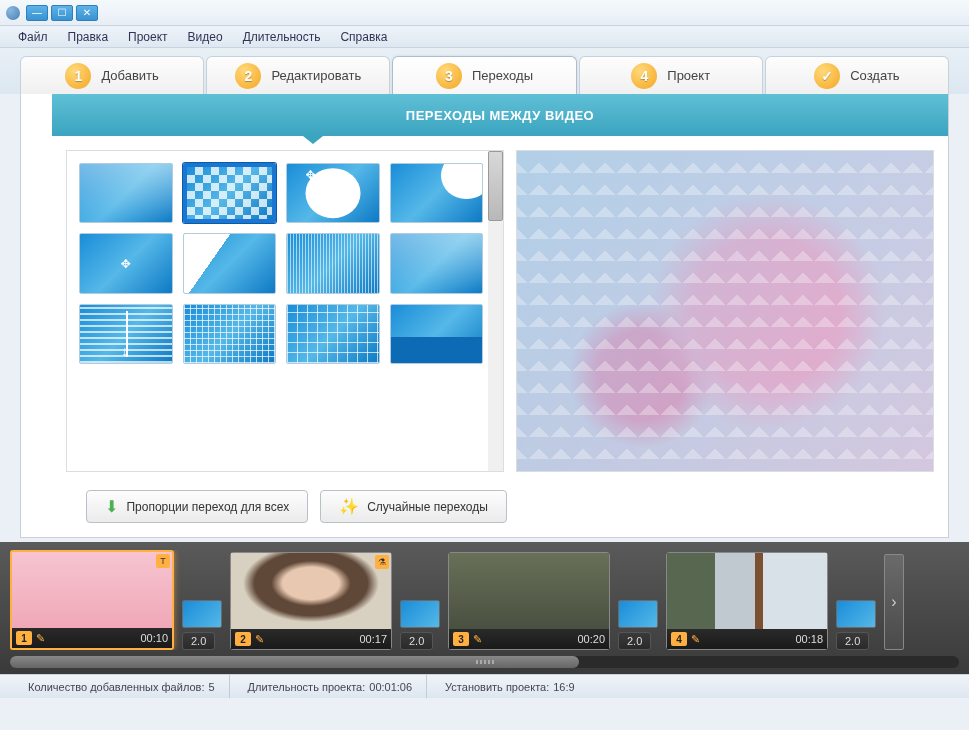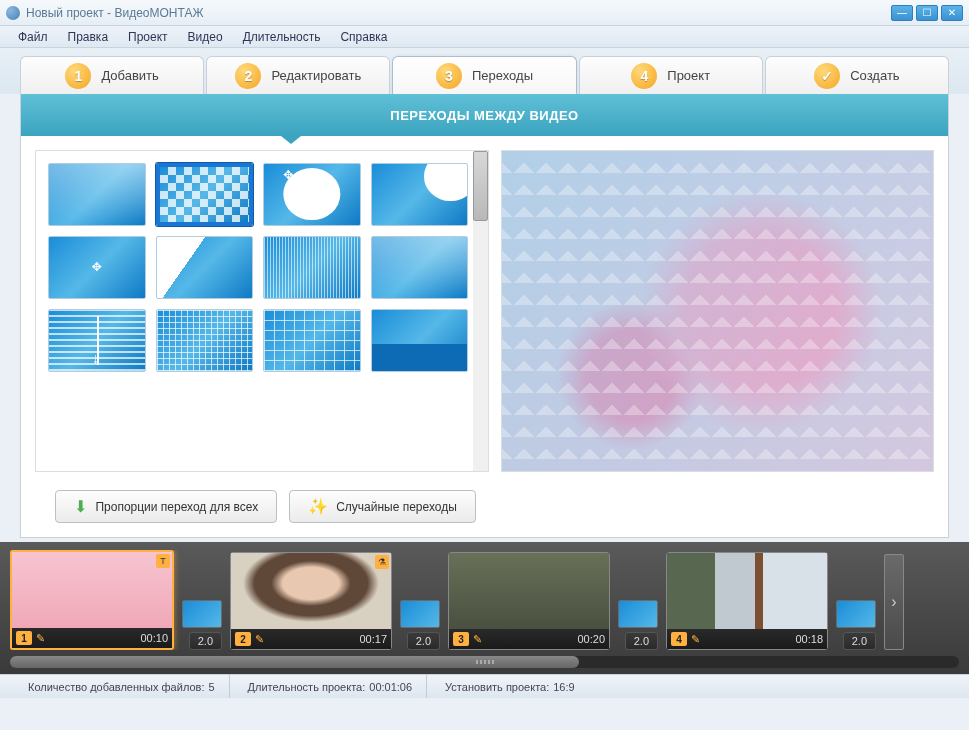--- a/index.html
+++ b/index.html
@@ -17,21 +17,21 @@
   .menu-item { padding: 2px 8px; color: #335; cursor: pointer; font-size: 12px; }
   
   
   .step-tabs { display: flex; padding: 8px 20px 0 20px; gap: 2px; background: linear-gradient(#e8f0f6, #dce7f1); }
   .step-tab { flex: 1; height: 38px; display: flex; align-items: center; justify-content: center; gap: 10px; background: linear-gradient(#fdfdfd,#f0f0f0); border: 1px solid #c8d0d8; border-bottom: none; border-radius: 6px 6px 0 0; cursor: pointer; font-size: 13px; color: #444; }
   .step-tab.active { background: linear-gradient(#ffffff,#f6f6f6); border-color: #b0bcca; box-shadow: 0 -1px 3px rgba(0,0,0,0.05); }
   .step-circle { width: 26px; height: 26px; border-radius: 50%; background: radial-gradient(circle at 35% 30%, #ffd97a, #f5a623); display: flex; align-items: center; justify-content: center; font-weight: bold; color: #fff; font-size: 14px; text-shadow: 0 1px 1px rgba(0,0,0,0.3); }
   .step-circle.check { background: radial-gradient(circle at 35% 30%, #ffd97a, #f5a623); }
   
   
-  .content { background: #fff; margin: 0 20px; border: 1px solid #c8d0d8; border-top: none; }
+  .content { background: #fff; margin: 0 20px; border: 1px solid #c8d0d8; border-top: none; padding-left: 31px; }
   .banner { background: linear-gradient(#5fc0d6, #3ba4bf); height: 42px; display: flex; align-items: center; justify-content: center; color: #fff; font-weight: bold; font-size: 13px; letter-spacing: 0.5px; position: relative; }
   .banner::after { content: ''; position: absolute; bottom: -8px; left: 28%; width: 0; height: 0; border-left: 10px solid transparent; border-right: 10px solid transparent; border-top: 8px solid #3ba4bf; }
   
   .split { display: flex; padding: 14px; gap: 12px; height: 350px; }
   .grid-wrap { flex: 1.05; border: 1px solid #d8dee4; position: relative; overflow: hidden; background: #fff; }
   .grid-scroll { position: absolute; right: 0; top: 0; bottom: 0; width: 15px; background: #f0f0f0; }
   .grid-thumb { position: absolute; right: 0; top: 0; width: 15px; height: 70px; background: linear-gradient(#d8d8d8,#b8b8b8); border: 1px solid #999; border-radius: 2px; }
   .trans-grid { display: grid; grid-template-columns: repeat(4, 1fr); gap: 10px; padding: 12px 20px 12px 12px; }
   .trans-item { aspect-ratio: 1.55/1; background: linear-gradient(135deg, #1a8dd8, #55b8e8, #0e7ac5); border: 1px solid #b0cde0; border-radius: 2px; cursor: pointer; position: relative; overflow: hidden; }
   .trans-item.selected { border: 4px solid #1976d2; box-shadow: 0 0 0 1px #0d5aa8; }
@@ -87,42 +87,41 @@
   .clip-img.pink { background: linear-gradient(#f7c4d0,#f0a8b8); }
   .clip-img.woman { background: radial-gradient(ellipse at 50% 40%, #e8c8b0 0 25%, #604838 35% 50%, #d8d0c0 60%); }
   .clip-img.rain { background: linear-gradient(#687058, #4a5040); }
   .clip-img.bench { background: linear-gradient(90deg, #586850 0 30%, #c0c8d0 30% 55%, #7a5030 55% 60%, #d8e0e8 60%); }
   .clip-badge { position: absolute; top: 2px; right: 2px; width: 14px; height: 14px; background: #ffb040; border-radius: 2px; font-size: 9px; display: flex; align-items: center; justify-content: center; color: #333; }
   .clip-bar { height: 20px; background: linear-gradient(#2a2a2a,#1a1a1a); display: flex; align-items: center; padding: 0 4px; gap: 4px; font-size: 11px; color: #ddd; }
   .clip-num { background: #ffb040; color: #222; width: 16px; height: 14px; border-radius: 2px; display: flex; align-items: center; justify-content: center; font-weight: bold; font-size: 10px; }
   .clip-edit { color: #ffb040; font-size: 11px; }
   .clip-time { margin-left: auto; }
   
-  .trans-chip { display: flex; flex-direction: column; align-items: flex-end; }
+  .trans-chip { display: flex; flex-direction: column; align-items: flex-start; }
   .trans-thumb { width: 40px; height: 28px; background: linear-gradient(135deg, #1a8dd8, #55b8e8); border: 1px solid #6a6a6a; border-radius: 2px; cursor: pointer; }
   .trans-dur { background: linear-gradient(#3a3a3a,#2a2a2a); border: 1px solid #555; color: #ddd; font-size: 11px; padding: 2px 8px; margin-top: 4px; border-radius: 3px; }
   
   .tl-scroll-right { width: 20px; height: 96px; background: linear-gradient(#6a6a6a,#4a4a4a); border: 1px solid #888; border-radius: 2px; display: flex; align-items: center; justify-content: center; color: #ccc; font-size: 16px; cursor: pointer; }
   
   .tl-hscroll { height: 12px; background: #2a2a2a; margin-top: 6px; border-radius: 6px; position: relative; }
   .tl-hscroll-thumb { height: 100%; width: 60%; background: linear-gradient(#888,#666); border-radius: 6px; }
   .tl-dots { position: absolute; left: 50%; top: 50%; transform: translate(-50%,-50%); display: flex; gap: 2px; }
   .tl-dots span { width: 2px; height: 4px; background: #aaa; }
   
   
   .status-bar { height: 24px; background: linear-gradient(#f0f4f8, #dde6ef); display: flex; align-items: flex-start; padding: 0 14px; gap: 4px; font-size: 11px; color: #445; border-top: 1px solid #c5d4e0; }
   .status-seg { padding: 0 14px; border-right: 1px solid #c0cdd8; height: 100%; display: flex; align-items: center; gap: 4px; }
   .status-seg:last-child { border-right: none; }
 </style>
 </head>
 <body>
 
 <div class="title-bar">
   <div class="app-icon"></div>
-  <div class="title">Новый проект - ВидеоМОНТАЖ</div>
   <div class="win-controls">
     <div class="win-btn">—</div>
     <div class="win-btn">☐</div>
     <div class="win-btn">✕</div>
   </div>
 </div>
 
 <div class="menu-bar">
   <div class="menu-item">Файл</div>
   <div class="menu-item">Правка</div>

